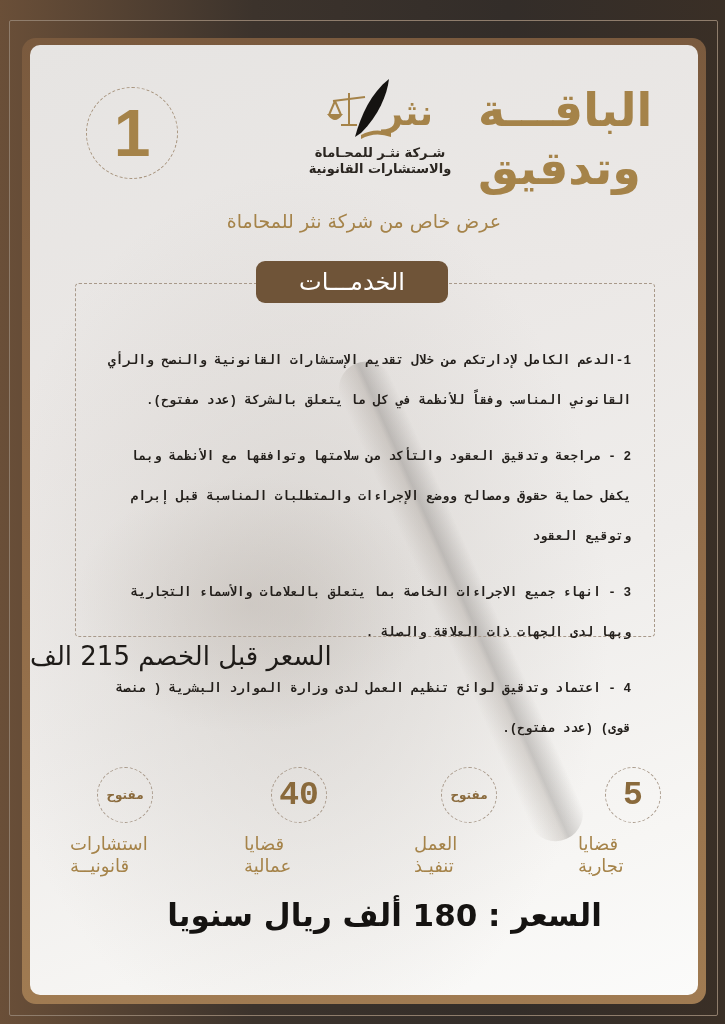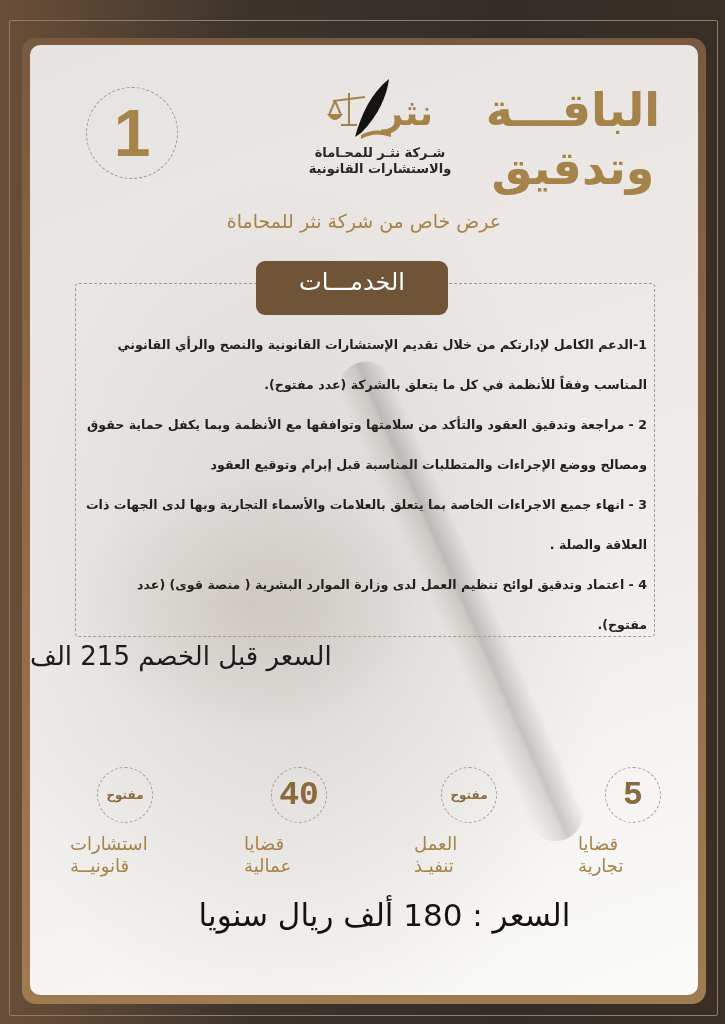--- a/index.html
+++ b/index.html
@@ -43,21 +43,21 @@
     .hand-blur {
       position: absolute;
       left: 40px; top: 430px; width: 360px; height: 260px;
       background: radial-gradient(ellipse at center, rgba(170,160,150,0.28) 0%, rgba(200,195,190,0) 70%);
     }
 
     .title {
       position: absolute;
       right: 30px; top: 36px;
       width: 190px;
-      text-align: center;
+      text-align: left;
       direction: rtl;
       color: #a58349;
       font-weight: bold;
       font-size: 46px;
       line-height: 58px;
       letter-spacing: 1px;
     }
     .title span { display: block; }
 
     .logo {
@@ -98,41 +98,41 @@
 
     .services-box {
       position: absolute;
       left: 45px; top: 238px; width: 580px; height: 354px;
       border: 1.5px dashed #a8998a;
       border-radius: 4px;
     }
     .services-tab {
       position: absolute;
       left: 226px; top: 216px;
-      width: 192px; height: 54px;
+      width: 192px; height: 42px;
       background: #6f5438;
       border-radius: 9px;
       color: #ffffff;
       font-size: 24px;
       text-align: center;
       line-height: 42px;
       direction: rtl;
       letter-spacing: 2px;
     }
     .services-list {
       position: absolute;
       left: 55px; top: 280px; width: 562px;
       direction: rtl;
       text-align: right;
       color: #231f1b;
       font-weight: bold;
       font-size: 12.6px;
       line-height: 40px;
     }
-    .services-list p { margin: 0; }
+    .services-list p { margin: 16px; font-family: Liberation Mono, monospace; }
 
     .old-price {
       position: absolute;
       left: 0; right: 0; top: 596px;
       text-align: left;
       direction: rtl;
       color: #1e1b18;
       font-weight: normal;
       font-size: 26px;
     }
@@ -163,21 +163,21 @@
       line-height: 22px;
       letter-spacing: 1px;
     }
 
     .final-price {
       position: absolute;
       left: 0; right: 0; top: 852px;
       text-align: center;
       direction: rtl;
       color: #151311;
-      font-weight: normal;
+      font-weight: bold;
       font-size: 31px;
       margin-left: 41px;
     }
   </style>
 </head>
 <body>
 
 <div class="outer-line"></div>
 <div class="panel-border"></div>
 

